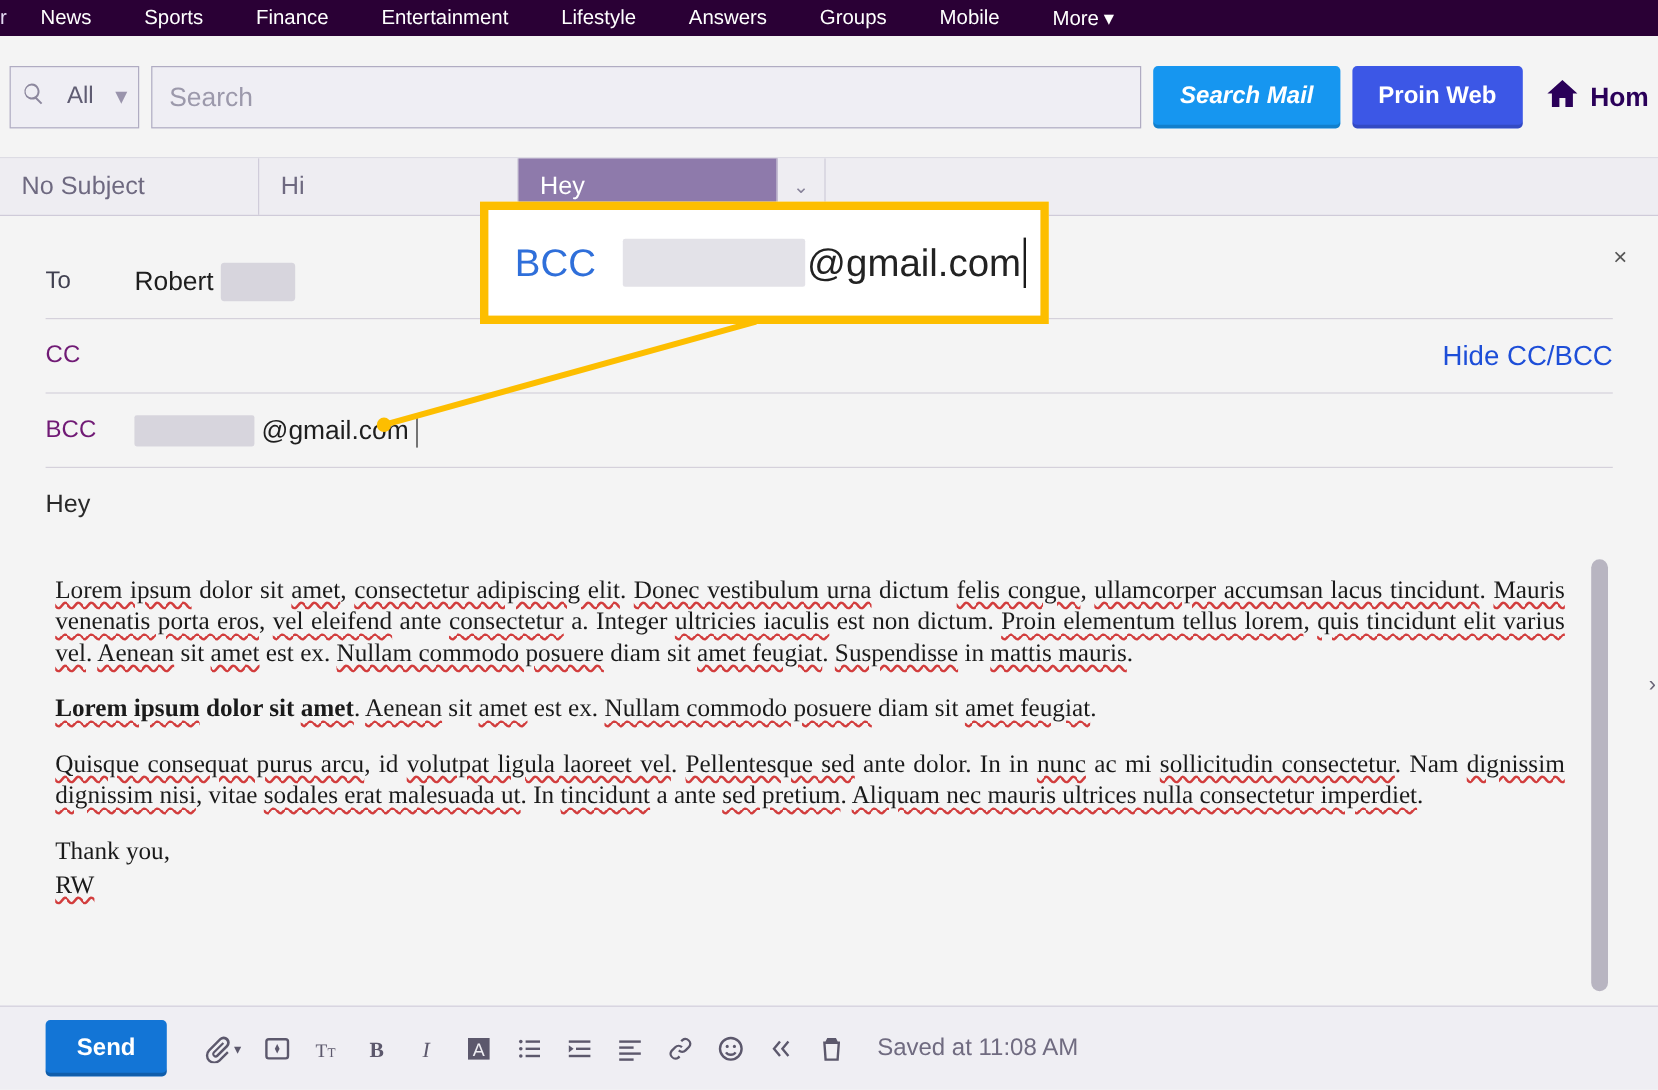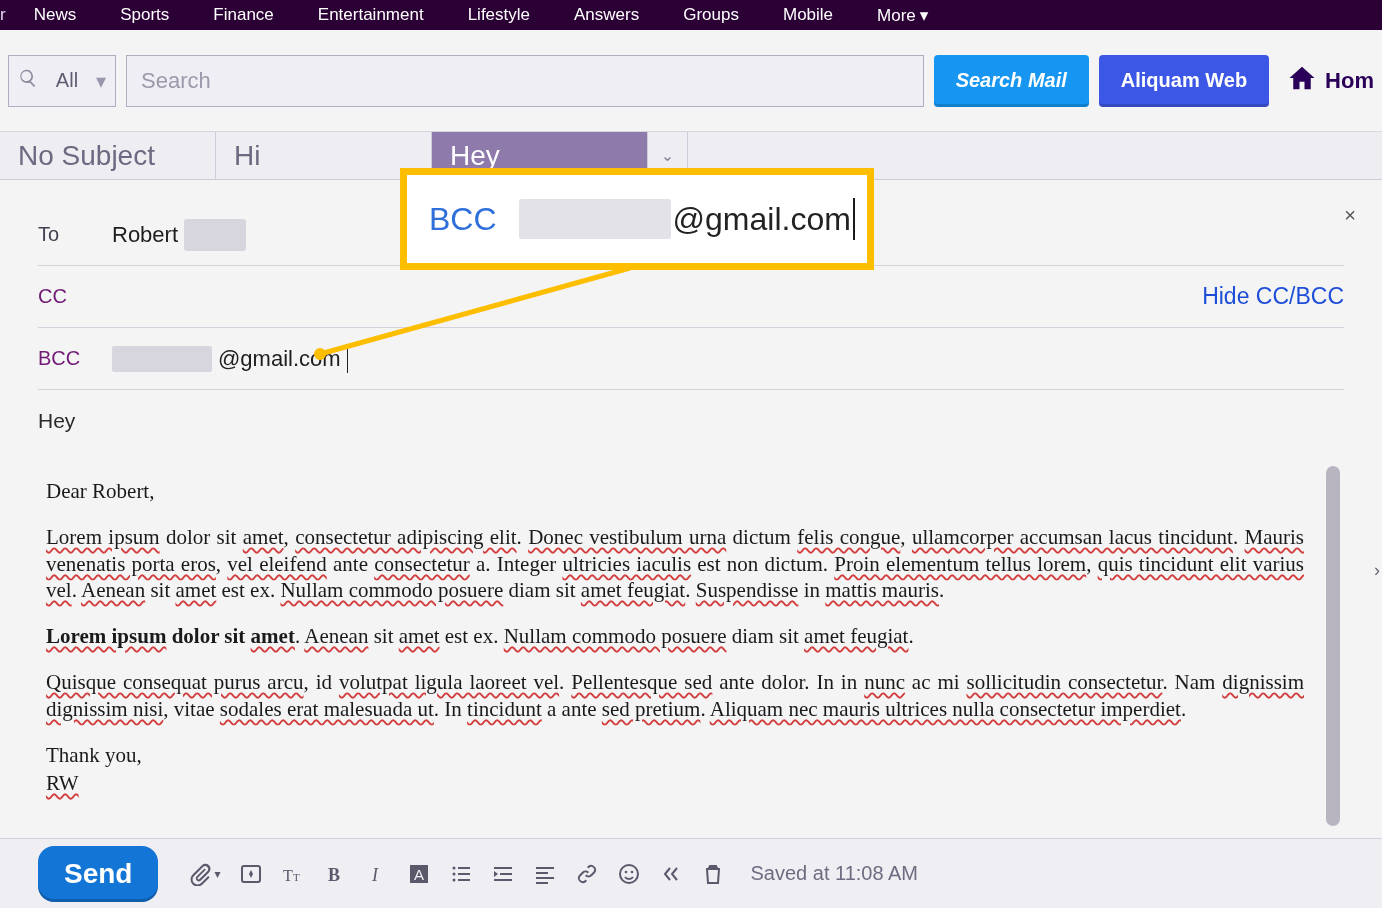--- a/index.html
+++ b/index.html
@@ -17,21 +17,21 @@
   .searchbox { border:1px solid #b0acc2; height:52px; flex:1; display:flex; align-items:center; padding:0 14px; background:#efeef4; }
   .searchbox input { width:100%; border:0; outline:0; background:transparent; font-size:22px; color:#333; }
   .searchbox input::placeholder { color:#9c99ab; }
   .btn-primary { height:52px; padding:0 22px; font-size:20px; font-weight:600; color:#fff; border:0; border-radius:4px; cursor:pointer; }
   .btn-mail { background:#1696f0; box-shadow: inset 0 -3px 0 rgba(0,0,0,.15); font-style: italic; }
   .btn-web  { background:#3c57e6; box-shadow: inset 0 -3px 0 rgba(0,0,0,.15); }
   .home { display:flex; align-items:center; gap:8px; color:#2a0059; font-weight:600; font-size:22px; margin-left:8px; cursor:pointer; }
   .home svg { width:30px; height:30px; fill:#2a0059; }
   
   .tabs { height:48px; display:flex; align-items:stretch; border-bottom:1px solid #cfcbd9; background:#eeedf2; }
-  .tab { width:216px; border-right:1px solid #d0ccda; display:flex; align-items:center; padding:0 18px; color:#6e6980; font-size:28px; cursor:pointer; }
+  .tab { width:216px; border-right:1px solid #d0ccda; display:flex; align-items:center; padding:0 18px; color:#6e6980; font-size:21px; cursor:pointer; }
   .tab.active { background:#8e7aab; color:#fff; position:relative; }
   .tab.active::after { content:""; }
   .mini-tab { width:40px; display:flex; align-items:center; justify-content:center; color:#88839a; border-right:1px solid #d0ccda; }
   
   .compose { position:relative; padding: 24px 38px 0 38px; }
   .row { display:flex; align-items:center; border-bottom:1px solid #d5d1db; min-height:62px; }
   .row .label { width:74px; color:#404050; font-size:20px; }
   .row .label.cc { color:#701a75; font-weight:500; }
   .row .value { font-size:22px; color:#1e1e1e; display:flex; align-items:center; gap:6px; }
   .chip { background:#d7d5dd; height:32px; width:62px; border-radius:3px; display:inline-block; }
@@ -43,21 +43,21 @@
   
   .bodywrap { position:relative; margin-top:6px; height:405px; overflow:hidden; }
   .bodytext { padding: 20px 40px 10px 8px; font-family: Georgia, "Times New Roman", serif; font-size:21px; line-height:1.25; color:#1a1a1a; text-align:justify; }
   .bodytext p { margin-bottom:20px; }
   .spell { text-decoration: underline wavy #d23d3d; text-decoration-thickness:1.5px; text-underline-offset:3px; }
   .scroll-track { position:absolute; right:4px; top:8px; width:14px; height:370px; background:transparent; }
   .scroll-thumb { width:14px; height:360px; background:#b8b5c1; border-radius:7px; }
   .side-caret { position:absolute; right:2px; top:560px; color:#6a6577; font-size:18px; }
   
   .toolbar { position:absolute; left:0; right:0; bottom:0; height:70px; border-top:1px solid #d3cfdb; display:flex; align-items:center; padding:0 38px; gap:20px; background:#efeef3; }
-  .send { background:#1375d6; color:#fff; font-size:28px; font-weight:600; border:0; border-radius:16px; padding:12px 26px; box-shadow: inset 0 -3px 0 rgba(0,0,0,.2); cursor:pointer; }
+  .send { background:#1375d6; color:#fff; font-size:20px; font-weight:600; border:0; border-radius:4px; padding:12px 26px; box-shadow: inset 0 -3px 0 rgba(0,0,0,.2); cursor:pointer; }
   .ticon { color:#5c586c; cursor:pointer; display:flex; align-items:center; }
   .ticon svg { width:24px; height:24px; fill:#5c586c; }
   .tgroup { display:flex; align-items:center; gap:18px; margin-left:10px; }
   .saved { color:#706b80; font-size:20px; margin-left:6px; }
   
   .callout { position:absolute; left:400px; top:168px; width:474px; height:102px; background:#fff; border:7px solid #fdbe00; display:flex; align-items:center; padding:0 22px; z-index:50; }
   .callout .clabel { color:#2f6fda; font-size:32px; font-weight:500; margin-right:22px; }
   .callout .ctext { font-size:32px; color:#222; display:flex; align-items:center; gap:2px; }
   .callout .credact { background:#e3e2e8; display:inline-block; height:40px; width:152px; border-radius:2px; }
   .callout .bigcursor { display:inline-block; width:2px; height:42px; background:#1a1a1a; }
@@ -87,21 +87,21 @@
           <path d="M10 2a8 8 0 015.3 13.9l5.4 5.4-1.4 1.4-5.4-5.4A8 8 0 1110 2zm0 2a6 6 0 100 12 6 6 0 000-12z"></path>
         </svg>
     </span>
     <span>All</span>
     <span class="caret">▾</span>
   </div>
   <div class="searchbox">
     <input placeholder="Search" style="">
   </div>
   <button class="btn-primary btn-mail">Search Mail</button>
-  <button class="btn-primary btn-web">Aliquam Web</button>
+  <button class="btn-primary btn-web">Proin Web</button>
   <div class="home">
     <span>
       <svg viewBox="0 0 24 24">
           <path d="M12 3l10 9h-3v9h-5v-6h-4v6H5v-9H2z"></path>
         </svg>
     </span>
     <span>Hom</span>
   </div>
 </div>
 
@@ -145,21 +145,20 @@
         <span class="cursorbar"></span>
     </span>
   </div>
 
   <div class="row subject" style="border-bottom:0">
     <input value="Hey" style="">
   </div>
 
   <div class="bodywrap">
     <div class="bodytext">
-      <p>Dear Robert,</p>
       <p><span class="spell">Lorem ipsum</span><span> dolor sit </span><span class="spell">amet</span><span>, </span><span class="spell">consectetur adipiscing elit</span><span>. </span><span class="spell">Donec vestibulum urna</span><span> dictum </span><span class="spell">felis congue</span><span>, </span><span class="spell">ullamcorper accumsan lacus tincidunt</span><span>. </span><span class="spell">Mauris venenatis porta eros</span><span>, </span><span class="spell">vel eleifend</span><span> ante </span><span class="spell">consectetur</span><span> a. Integer </span><span class="spell">ultricies iaculis</span><span> est non dictum. </span><span class="spell">Proin elementum tellus lorem</span><span>, </span><span class="spell">quis tincidunt elit varius vel</span><span>. </span><span class="spell">Aenean</span><span> sit </span><span class="spell">amet</span><span> est ex. </span><span class="spell">Nullam commodo posuere</span><span> diam sit </span><span class="spell">amet feugiat</span><span>. </span><span class="spell">Suspendisse</span><span> in </span><span class="spell">mattis mauris</span><span>.</span></p>
       <p><b><span class="spell">Lorem ipsum</span><span> dolor sit </span><span class="spell">amet</span></b><span>. </span><span class="spell">Aenean</span><span> sit </span><span class="spell">amet</span><span> est ex. </span><span class="spell">Nullam commodo posuere</span><span> diam sit </span><span class="spell">amet feugiat</span><span>.</span></p>
       <p><span class="spell">Quisque consequat purus arcu</span><span>, id </span><span class="spell">volutpat ligula laoreet vel</span><span>. </span><span class="spell">Pellentesque sed</span><span> ante dolor. In in </span><span class="spell">nunc</span><span> ac mi </span><span class="spell">sollicitudin consectetur</span><span>. Nam </span><span class="spell">dignissim dignissim nisi</span><span>, vitae </span><span class="spell">sodales erat malesuada ut</span><span>. In </span><span class="spell">tincidunt</span><span> a ante </span><span class="spell">sed pretium</span><span>. </span><span class="spell">Aliquam nec mauris ultrices nulla consectetur imperdiet</span><span>.</span></p>
       <p style="margin-bottom:2px">Thank you,</p>
       <p><span class="spell">RW</span></p>
     </div>
     <div class="scroll-track">
         <div class="scroll-thumb"></div>
       </div>
   </div>

